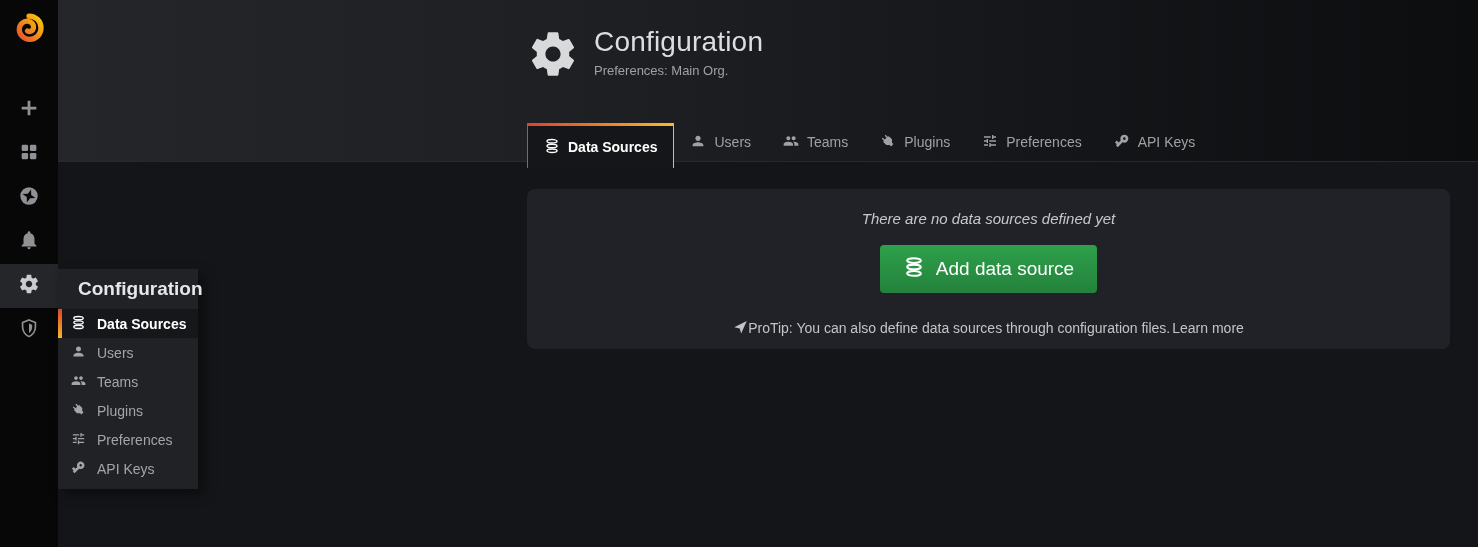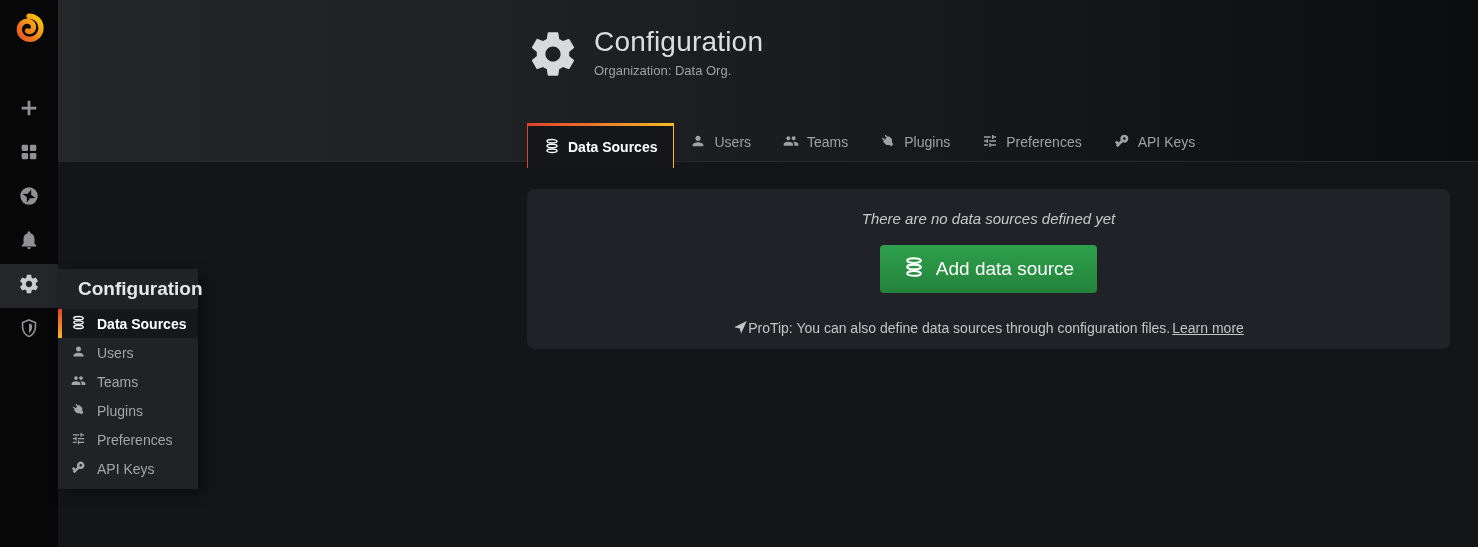--- a/index.html
+++ b/index.html
@@ -63,21 +63,21 @@
   .add-btn {
     margin-top:18px; height:48px; padding:16px 23px;
     display:flex; align-items:center; gap:11px;
     background:linear-gradient(180deg,#2ea04b 0%,#23823b 100%);
     border:none; border-radius:4px; cursor:pointer;
     color:#ffffff; font-size:19px; font-family:inherit;
   }
   .add-btn svg { width:22px; height:22px; }
   .protip { margin-top:26px; display:flex; align-items:center; gap:0; font-size:14px; color:#c3c4c6; }
   .protip svg { width:15px; height:15px; color:#c3c4c6; }
-  .protip a { color:#c3c4c6; text-decoration:underline; cursor:pointer; margin-left:2px; }
+  .protip a { color:#c3c4c6; cursor:pointer; margin-left:2px; }
 
   
   .flyout {
     position:absolute; left:58px; top:269px; width:140px; z-index:7;
     background:#202226; box-shadow:5px 5px 12px rgba(0,0,0,.45);
     padding-bottom:6px;
   }
   .flyout-title { font-size:19px; font-weight:700; color:#e6e7e9; padding:9px 0 9px 20px; }
   .flyout-item {
     height:29px; display:flex; align-items:center; gap:11px;
@@ -197,21 +197,21 @@
     </div>
   </aside>
 
   <div class="header-band">
     <div class="page-header">
       <svg class="big-icon" viewBox="0 0 24 24">
           <use href="#i-gear"></use>
         </svg>
       <div>
         <div class="page-title">Configuration</div>
-        <div class="page-subtitle">Organization: Data Org.</div>
+        <div class="page-subtitle">Preferences: Main Org.</div>
       </div>
     </div>
 
     <div class="tabs">
       <div class="tab active">
         <span><svg viewBox="0 0 24 24" width="16" height="16">
               <use href="#i-db"></use>
             </svg></span>
         <span>Data Sources</span>
       </div>

